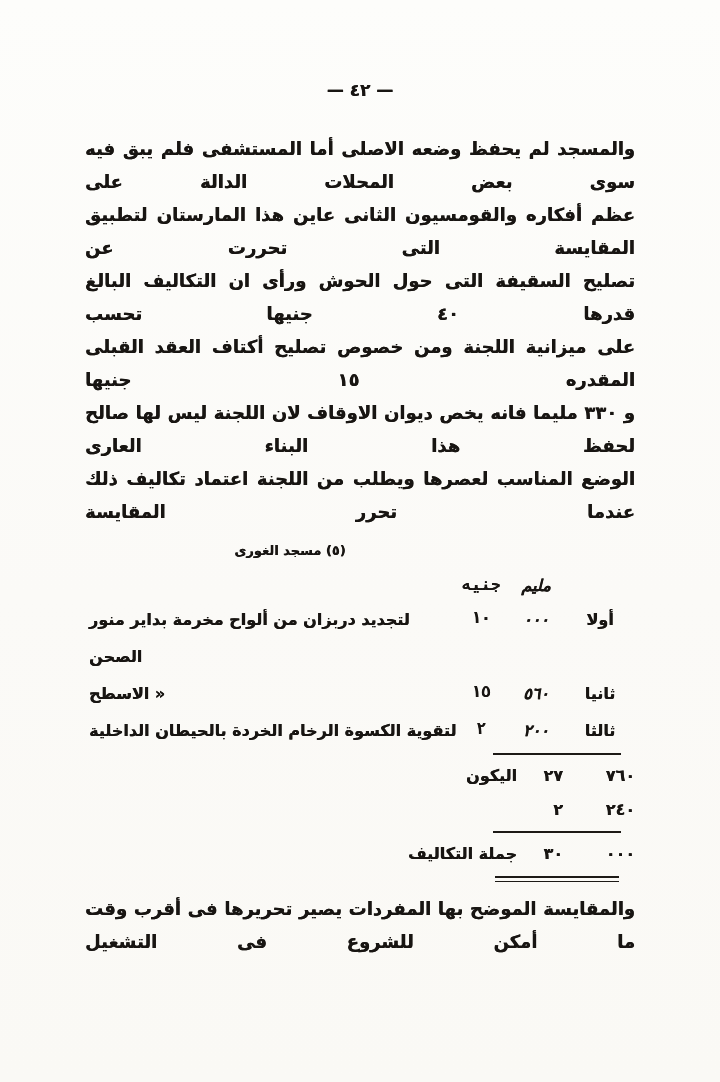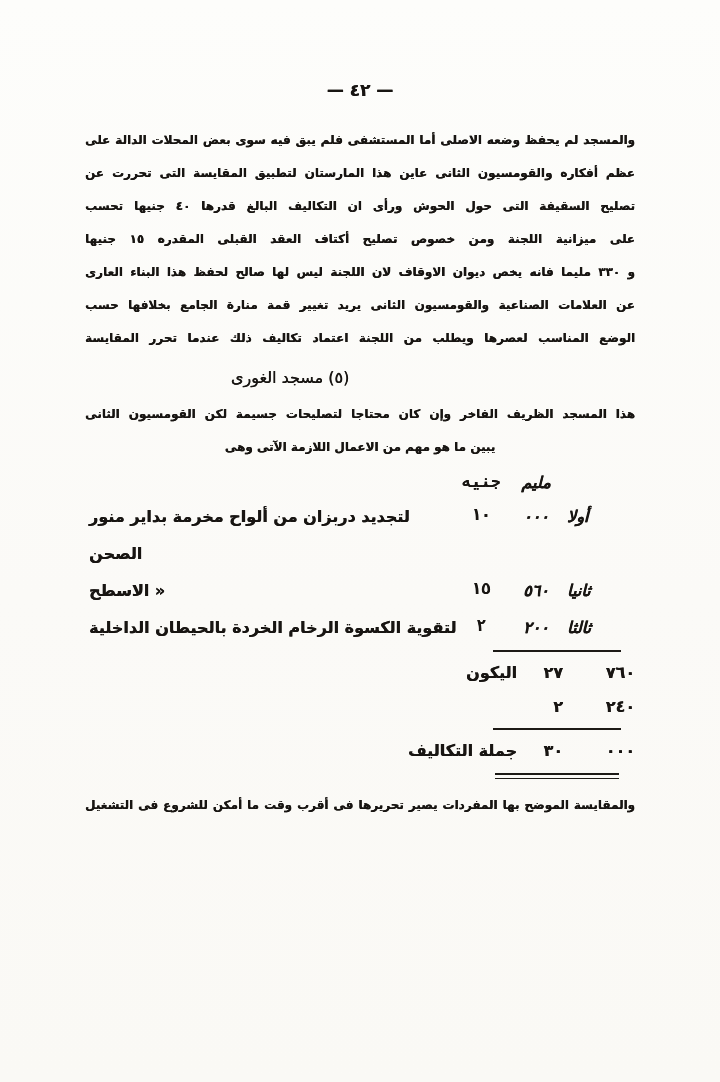--- a/index.html
+++ b/index.html
@@ -18,51 +18,51 @@
   }
   .body-col{
     position:absolute;
     right:85px;left:85px;top:80px;
   }
   .pagenum{
     text-align:center;
     font-size:17px;
     font-weight:700;
     letter-spacing:3px;
-    margin-bottom:24px;
+    margin-bottom:32px;
     text-shadow:0.3px 0 0 currentColor;
   }
   .para{
-    font-size:12px;
+    font-size:18px;
     font-weight:700;
     line-height:33px;
     text-shadow:0.3px 0 0 currentColor;
   }
   .line-j{ text-align:justify; text-align-last:justify; }
   .line-c{ text-align:center; }
   .heading{
-    font-size:16px;
-    font-weight:400;
+    font-size:13px;
+    font-weight:700;
     line-height:33px;
     text-shadow:0.35px 0 0 currentColor;
     margin:6px 0 4px;
   }
   .heading-5{ text-align:center; margin-right:140px; }
 
   
   .cost-table{
     margin:4px 0 10px;
     font-size:16px;
     font-weight:700;
     text-shadow:0.3px 0 0 currentColor;
   }
   .t-header{ display:flex; line-height:30px; }
   .trow{ display:flex; line-height:37px; }
   .trow-total{ display:flex; line-height:34px; }
-  .c-ord{ width:66px; text-align:left; padding-right:2px; flex:none;font-style:italic; }
+  .c-ord{ width:66px; text-align:center; padding-right:2px; flex:none; }
   .c-mil{ width:62px; text-align:center; flex:none; letter-spacing:1px;font-style:italic; }
   .c-pnd{ width:48px; text-align:center; flex:none; letter-spacing:1px;font-family:Liberation Mono, monospace; }
   .c-desc{ flex:1; text-align:left; padding-left:4px; }
   .c-tmil{ width:72px; text-align:right; flex:none; letter-spacing:1px; }
   .c-tpnd{ width:46px; text-align:right; flex:none; letter-spacing:1px; }
   .c-tlabel{ flex:1; text-align:right; }
   .trule{
     border-top:2.5px solid #1d1a16;
     width:128px;
     margin:4px 14px 4px 0;
@@ -82,30 +82,25 @@
   <div class="body-col">
 
     <div class="pagenum">— ٤٢ —</div>
 
     <div class="para">
       <div class="line-j">والمسجد لم يحفظ وضعه الاصلى أما المستشفى فلم يبق فيه سوى بعض المحلات الدالة على</div>
       <div class="line-j">عظم أفكاره والقومسيون الثانى عاين هذا المارستان لتطبيق المقايسة التى تحررت عن</div>
       <div class="line-j">تصليح السقيفة التى حول الحوش ورأى ان التكاليف البالغ قدرها ٤٠ جنيها تحسب</div>
       <div class="line-j">على ميزانية اللجنة ومن خصوص تصليح أكتاف العقد القبلى المقدره ١٥ جنيها</div>
       <div class="line-j">و ٣٣٠ مليما فانه يخص ديوان الاوقاف لان اللجنة ليس لها صالح لحفظ هذا البناء العارى</div>
-      <div class="line-j">عن العلامات الصناعية والقومسيون الثانى يريد تغيير قمة منارة الجامع بخلافها حسب</div>
       <div class="line-j">الوضع المناسب لعصرها ويطلب من اللجنة اعتماد تكاليف ذلك عندما تحرر المقايسة</div>
     </div>
 
     <div class="heading heading-5">(٥) مسجد الغورى</div>
 
-    <div class="para">
-      <div class="line-j">هذا المسجد الظريف الفاخر وإن كان محتاجا لتصليحات جسيمة لكن القومسيون الثانى</div>
-      <div class="line-c">يبين ما هو مهم من الاعمال اللازمة الآتى وهى</div>
-    </div>
 
     <div class="cost-table">
 
       <div class="t-header">
         <span class="c-ord"></span>
         <span class="c-mil">مليم</span>
         <span class="c-pnd">جنيه</span>
       </div>
 
       <div class="trow">

